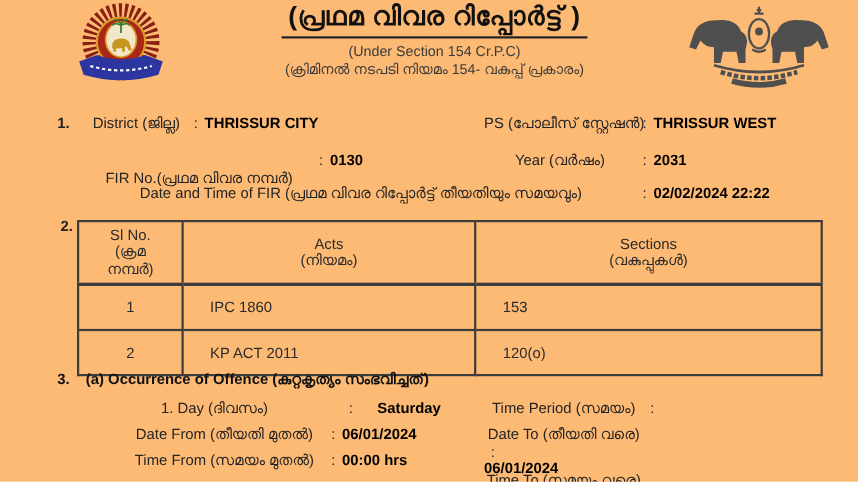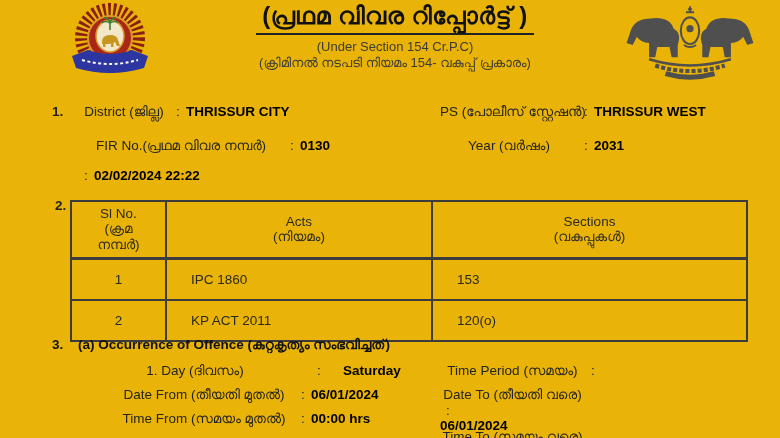--- a/index.html
+++ b/index.html
@@ -1,21 +1,21 @@
 <!DOCTYPE html>
 <html><head>
 <meta charset="utf-8">
 <style>
   html,body { margin:0; padding:0; }
   body {
     width:780px; height:438px; background:#ffffff; overflow:hidden;
     font-family:"Liberation Sans", sans-serif; color:#222; position:relative;
     font-size:13.5px;
   }
-  .page { position:absolute; inset:0; background:#eab308;text-decoration:underline; }
+  .page { position:absolute; inset:0; background:#fdba74;text-decoration:underline; }
 
   
   .police-emblem { position:absolute; left:58px; top:0; width:104px; height:86px; }
   .govt-emblem   { position:absolute; left:620px; top:0; width:140px; height:90px; }
   .title-block { position:absolute; left:195px; top:2px; width:400px; text-align:center; }
   .doc-title {
     display:inline-block; font-size:24px; font-weight:bold; color:#111;
     letter-spacing:0.5px; padding:0 6px 3px 6px; border-bottom:2.5px solid #222;
   }
   .doc-sub1 { font-size:13px; color:#3b3b3b; margin-top:4px; }
@@ -23,21 +23,21 @@
 
   
   .pair { position:absolute; display:flex; align-items:flex-start; white-space:nowrap; }
   .num  { font-weight:bold; width:26px; flex:0 0 auto; }
   .lbl  { flex:0 0 auto; color:#242424;text-align:center; }
   .colon{ flex:0 0 auto; width:16px; text-align:center; color:#242424; }
   .val  { font-weight:bold; color:#000; }
 
   
   .w-district { width:92px; }
-  .w-firno    { width:206px; }
+  .w-firno    { width:206px;margin-top:16px; }
   .w-right1   { width:138px; }
   .w-datetime { width:500px; }
 
   
   .sec2-num { position:absolute; left:55px; top:198px; font-weight:bold; }
   table.acts {
     position:absolute; left:70px; top:200px; width:676px;
     border-collapse:collapse; table-layout:fixed;
   }
   table.acts th, table.acts td {
@@ -125,20 +125,21 @@
     <span class="colon">:</span>
     <span class="val">0130</span>
   </div>
   <div class="pair" style="left:440px; top:138px;">
     <span class="lbl w-right1">Year (വർഷം)</span>
     <span class="colon">:</span>
     <span class="val">2031</span>
   </div>
 
   <div class="pair" style="left:78px; top:168px;">
+    <span class="lbl w-datetime">Date and Time of FIR (പ്രഥമ വിവര റിപ്പോർട്ട് തീയതിയും സമയവും)</span>
     <span class="colon">:</span>
     <span class="val">02/02/2024 22:22</span>
   </div>
 
   <div class="sec2-num">2.</div>
   <table class="acts">
     <colgroup>
         <col class="col-sl">
         <col class="col-act">
         <col class="col-sec">

